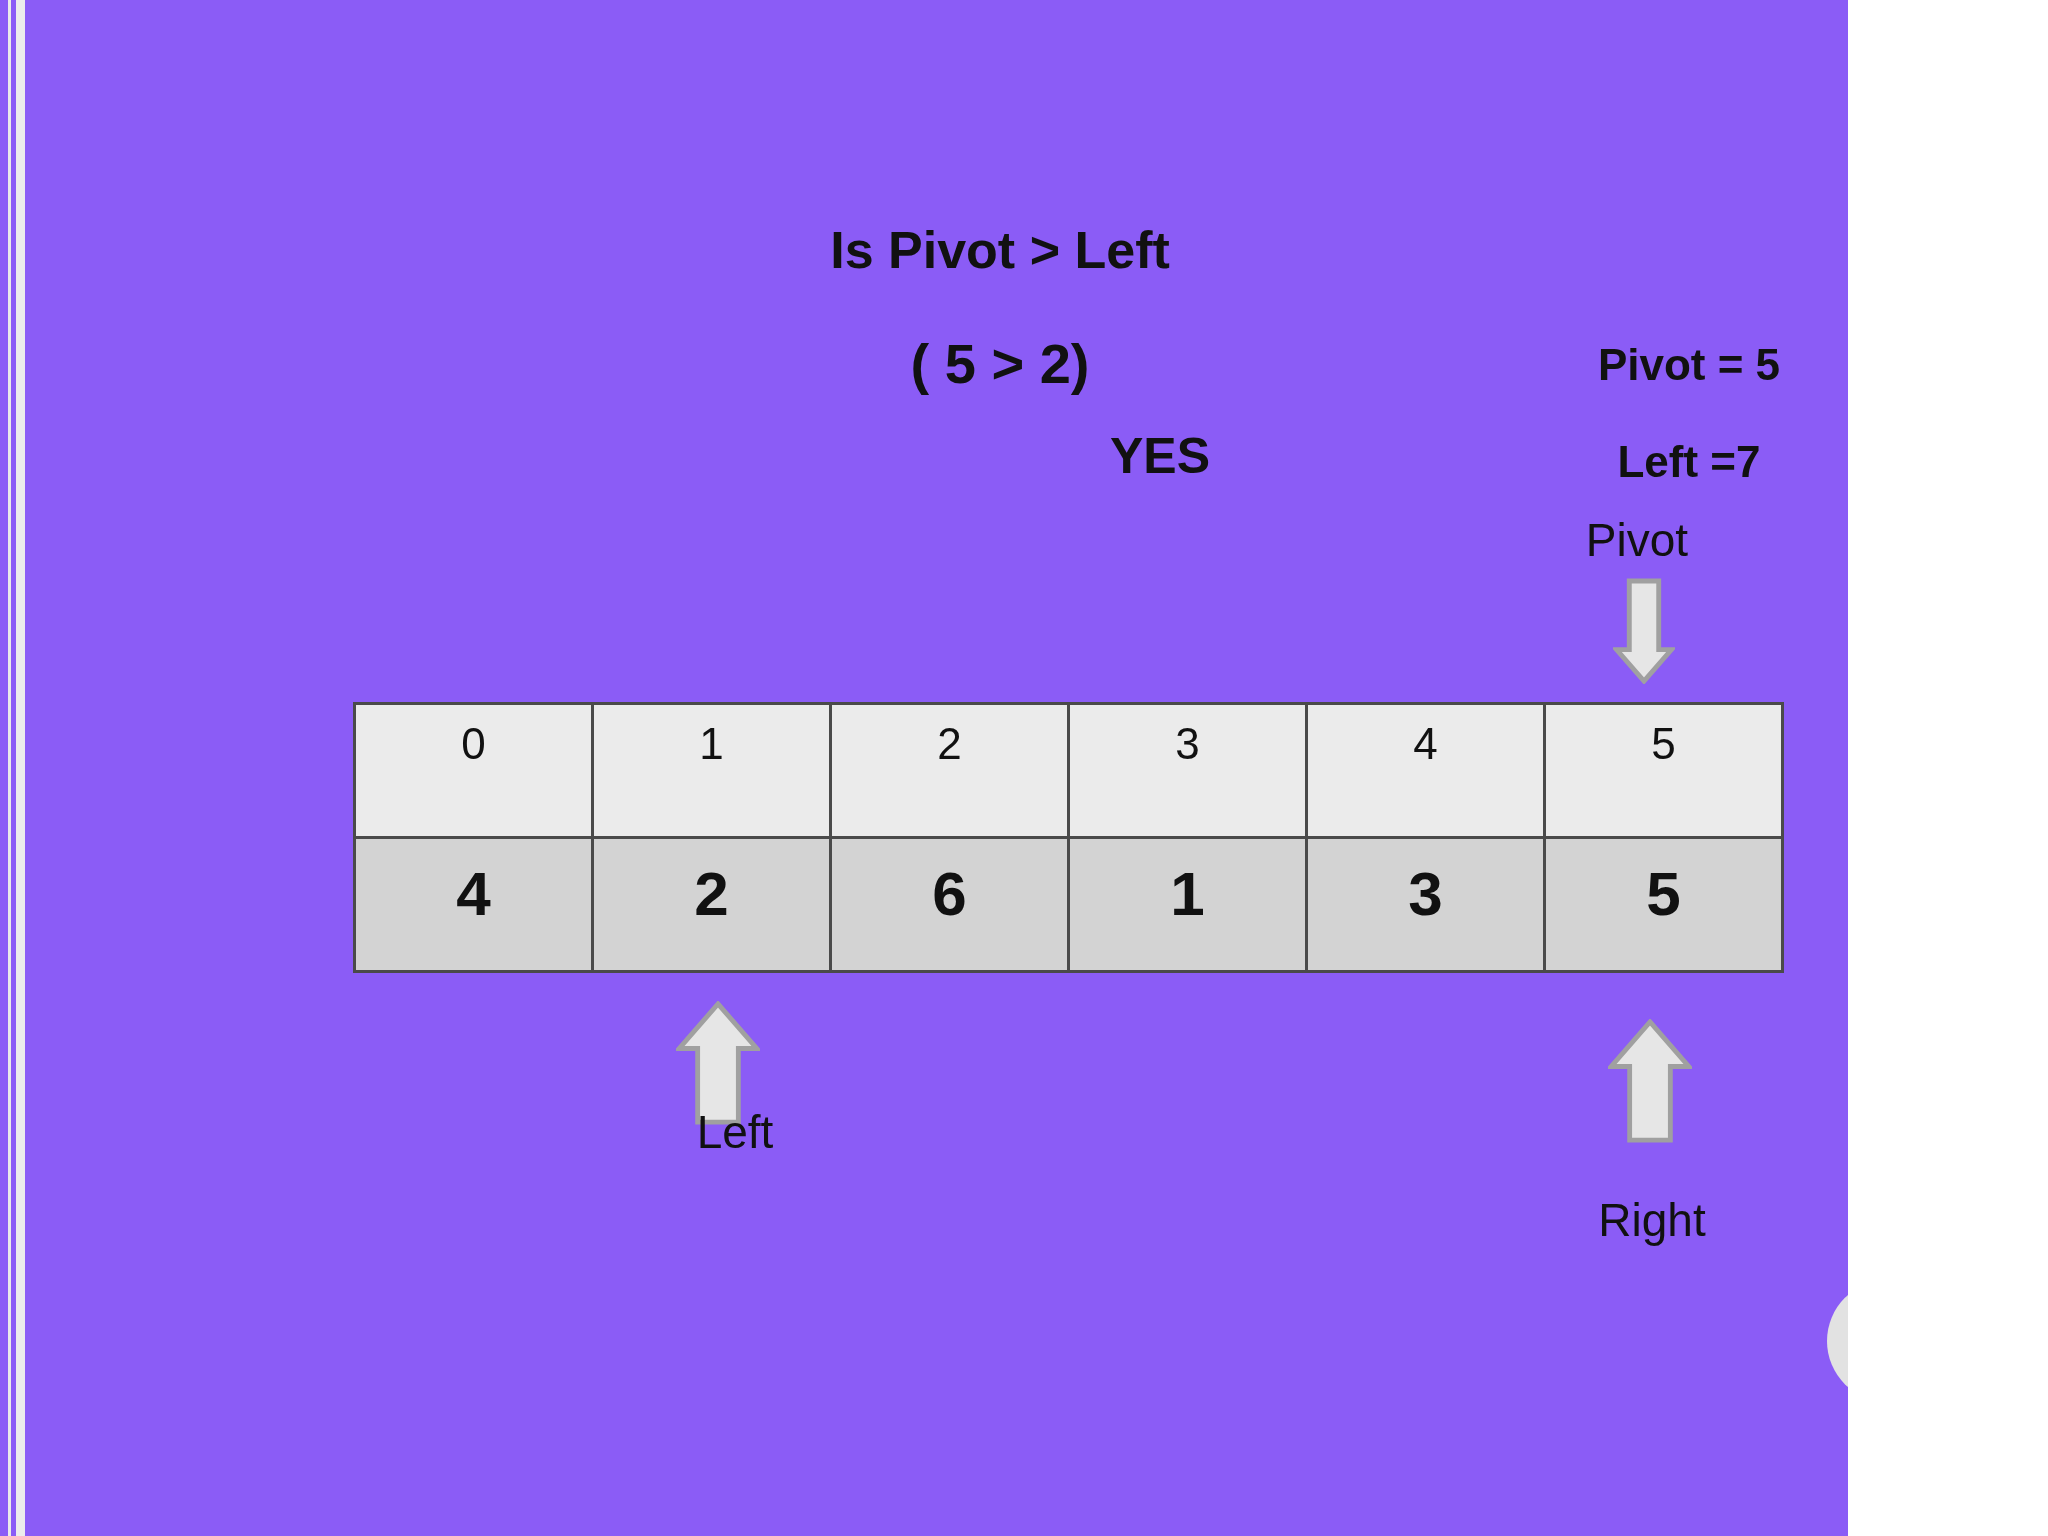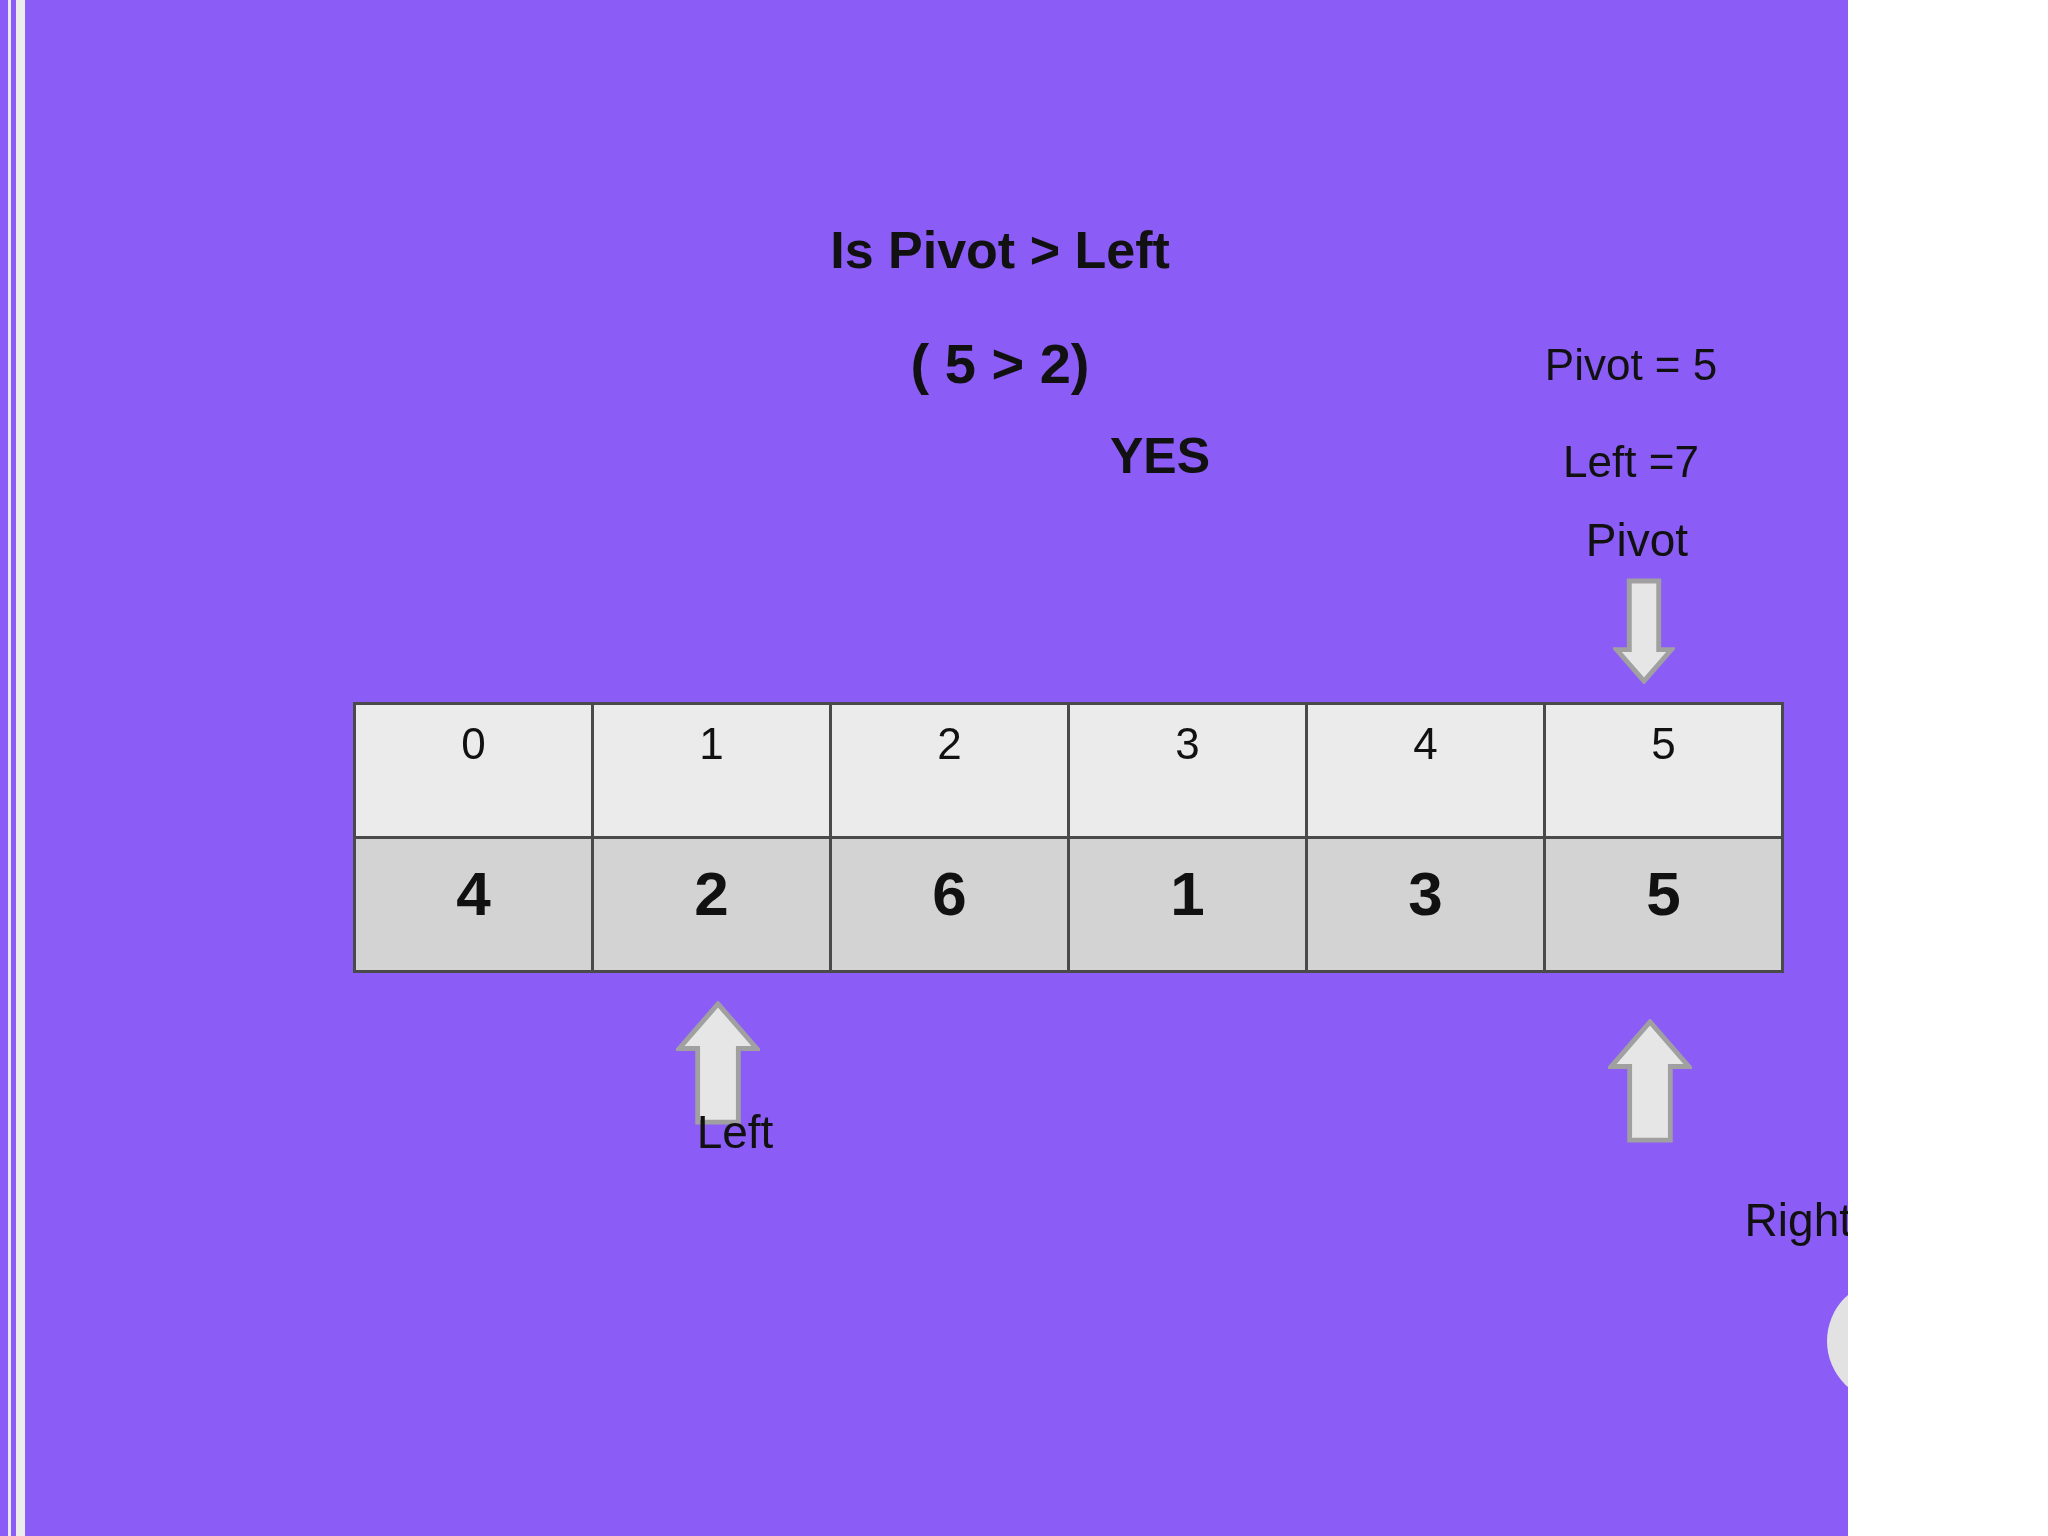--- a/index.html
+++ b/index.html
@@ -23,26 +23,26 @@
   #left-edge-strip  { left: 16px;   width: 9px;  background: #ececec; }
   #right-edge-strip { left: 1958px; width: 22px; background: #ececec; }
   #right-panel      { left: 1984px; width: 64px; background: #f0f0f0; }
   #right-panel-line { left: 1995px; width: 4px;  background: #dfdfdf; }
 
   
   .txt { position: absolute; text-align: center; white-space: pre; }
   #question-block { left: 600px; top: 182px; width: 800px; }
   #question-line1 { font-size: 52px; line-height: 64px; font-weight: bold; }
   #question-line2 { font-size: 56px; line-height: 74px; font-weight: bold; margin-top: 9px; }
-  #info-block { left: 1431px; top: 298px; width: 400px; }
+  #info-block { left: 1489px; top: 298px; width: 400px; font-weight: bold; }
   #info-line1, #info-line2 { font-size: 44px; line-height: 61px; }
   #answer-label { left: 810px; top: 428px; width: 400px; font-size: 50px; line-height: 56px; font-weight: bold; text-align: right; }
   #pivot-pointer-label { left: 1437px; top: 512px; width: 400px; font-size: 46px; line-height: 56px; }
   #left-pointer-label  { left: 535px;  top: 1104px; width: 400px; font-size: 46px; line-height: 56px; }
-  #right-pointer-label { left: 1452px; top: 1192px; width: 400px; font-size: 46px; line-height: 56px; text-align: right; }
+  #right-pointer-label { left: 1452px; top: 1192px; width: 400px; font-size: 46px; line-height: 56px; }
 
   
   .arrow { position: absolute; }
   #pivot-down-arrow { left: 1613px; top: 578px; }
   #left-up-arrow    { left: 676px;  top: 1001px; }
   #right-up-arrow   { left: 1608px; top: 1019px; }
   .arrow polygon { fill: #e6e6e6; stroke: #a0a0a0; stroke-width: 5; stroke-linejoin: miter; }
 
   
   #array-table {

